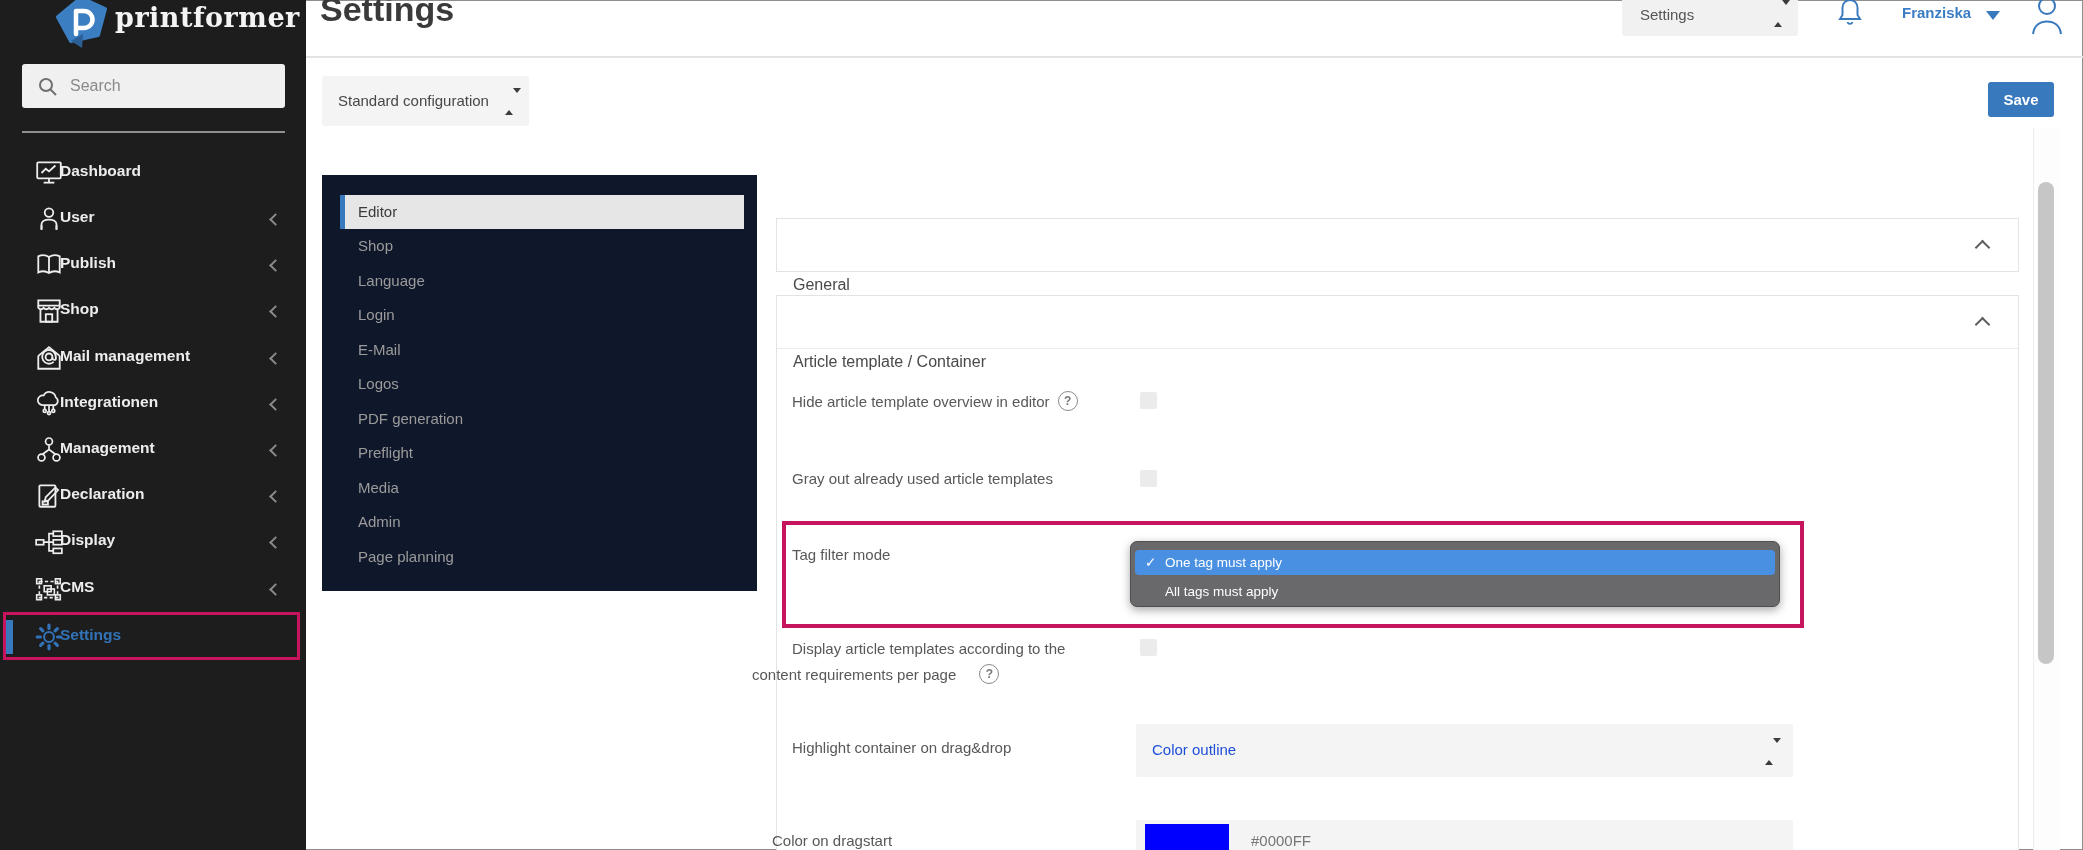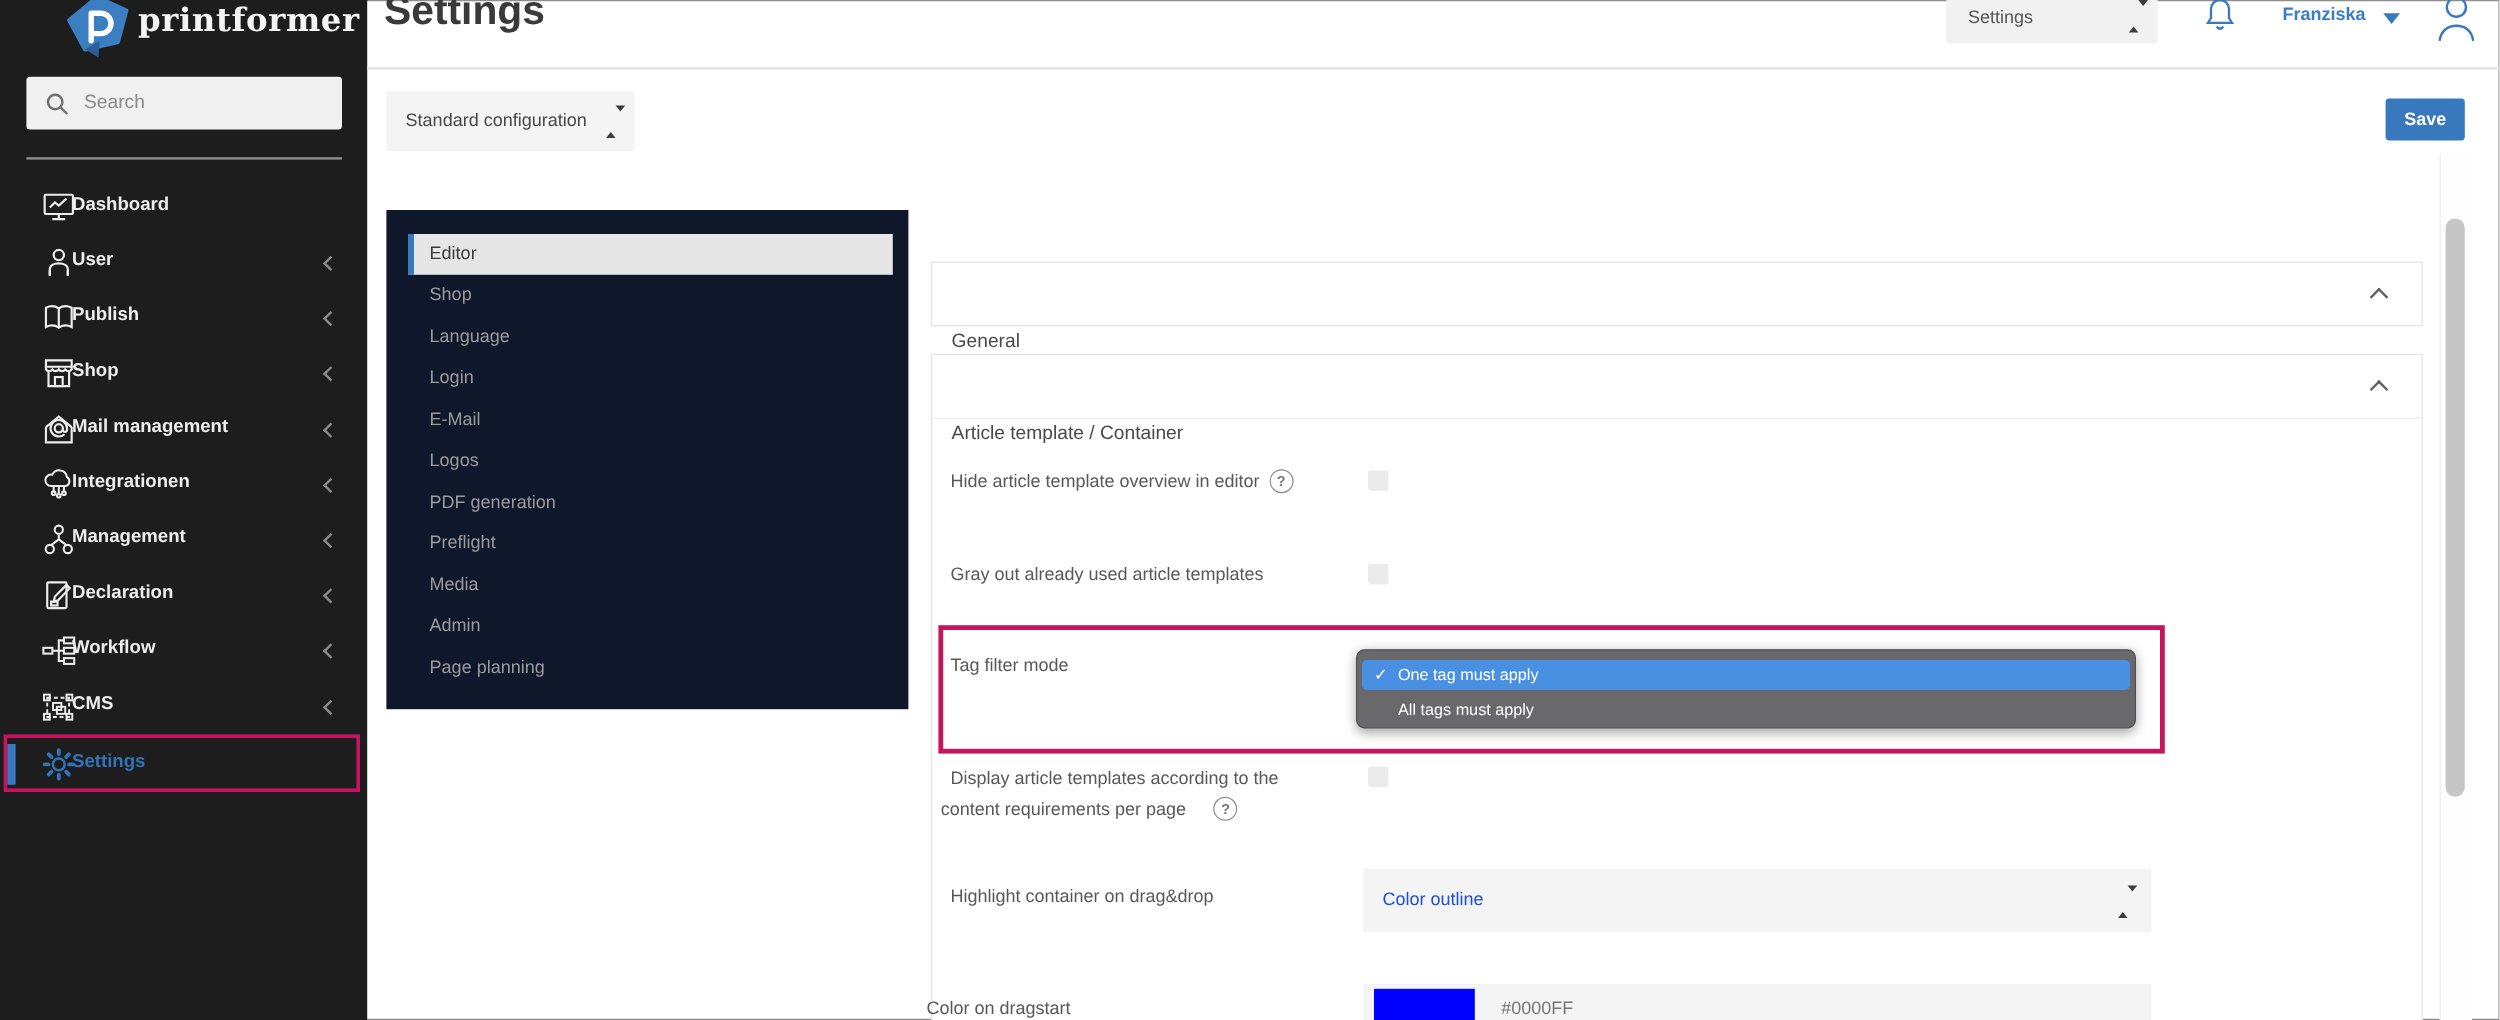--- a/index.html
+++ b/index.html
@@ -205,21 +205,21 @@
     <div class="nav-item" style="top:519px">
       <span class="nicon">
         <svg width="30" height="30" viewBox="0 0 28 28" fill="none" stroke="#ededed" stroke-width="1.6">
             <rect x="2" y="12" width="7" height="4.5"></rect>
             <rect x="18" y="4" width="8" height="4.5"></rect>
             <rect x="18" y="12" width="8" height="4.5"></rect>
             <rect x="18" y="20" width="8" height="4.5"></rect>
             <path d="M9 14.2h5M14 14.2V6.2h4M14 14.2h4M14 14.2v8h4"></path>
           </svg>
       </span>
-      <span class="nlabel">Workflow</span>
+      <span class="nlabel">Display</span>
       <span class="chev-left"></span>
     </div>
     <div class="nav-item" style="top:566px">
       <span class="nicon">
         <svg width="30" height="30" viewBox="0 0 28 28" fill="none" stroke="#ededed" stroke-width="1.5">
             <rect x="5" y="7" width="17" height="15" stroke-dasharray="3 2.2"></rect>
             <rect x="2.5" y="4.5" width="4.5" height="4.5"></rect>
             <rect x="20" y="4.5" width="4.5" height="4.5"></rect>
             <rect x="2.5" y="19.5" width="4.5" height="4.5"></rect>
             <rect x="20" y="19.5" width="4.5" height="4.5"></rect>
@@ -356,21 +356,21 @@
     <div class="menu-opt">
       <span class="otext">All tags must apply</span>
     </div>
   </div>
   <div class="tag-annotation"></div>
 
   <div class="checkbox" style="left:1140px; top:639px;"></div>
   <div class="row-label" style="left:792px; top:640px;">
     <span>Display article templates according to the</span>
   </div>
-  <div class="row-label" style="left:784px; top:664px;gap:23px;">
+  <div class="row-label" style="left:752px; top:664px;gap:23px;">
     <span>content requirements per page</span>
     <span class="help-icon">?</span>
   </div>
 
   <div class="row-label" style="left:792px; top:739px;">
     <span>Highlight container on drag&amp;drop</span>
   </div>
   <div class="gray-select" style="left:1136px; top:724px; width:657px; height:53px;">
     <span class="sel-text" style="top:17px;">Color outline</span>
     <span class="updown" style="right:18px; top:19px;"><span class="tri-up"></span><span class="tri-down"></span></span>

